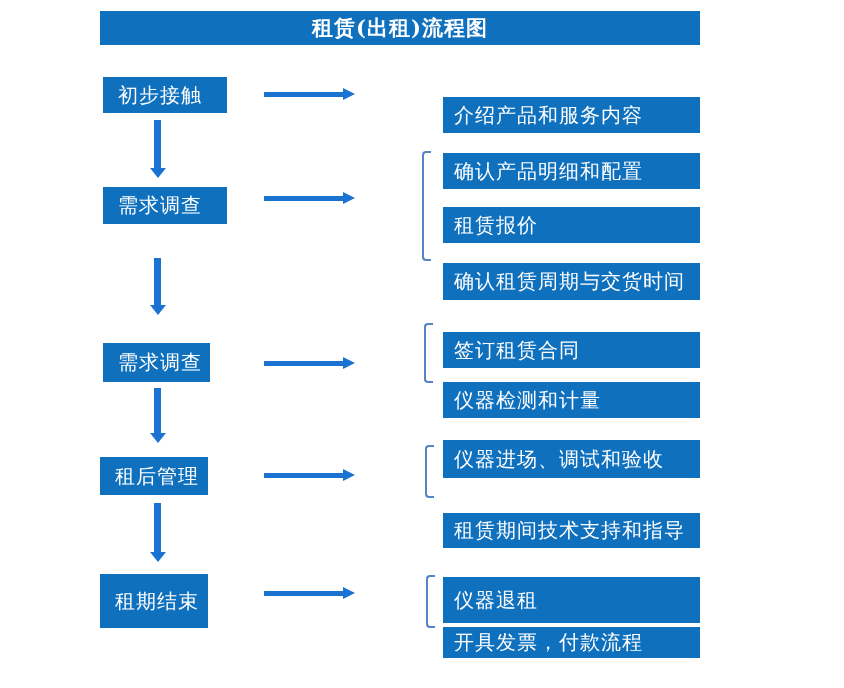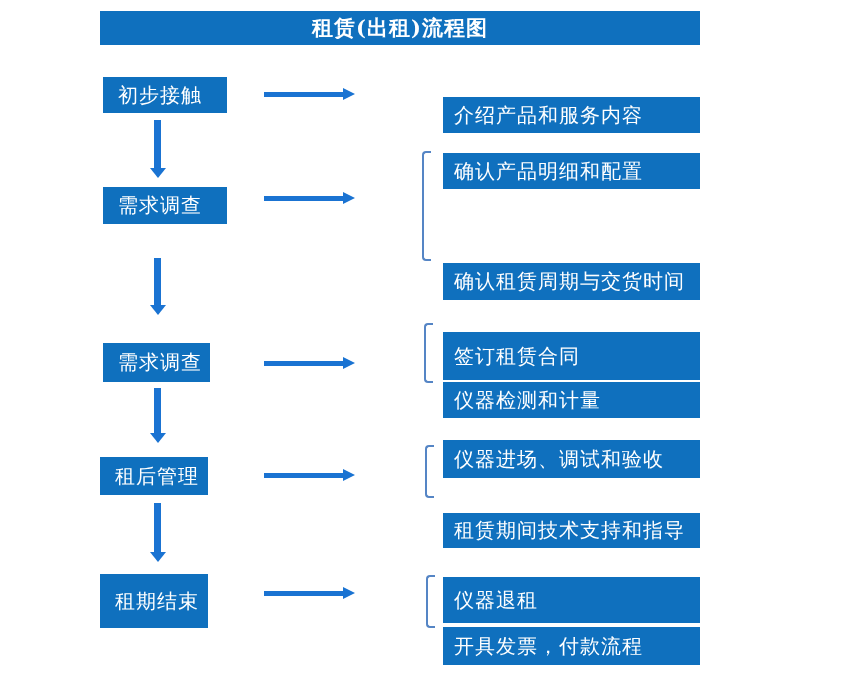--- a/index.html
+++ b/index.html
@@ -81,27 +81,28 @@
   </div>
 
   <div class="box stage" style="left:103px;top:77px;width:124px;height:36px">初步接触</div>
   <div class="box stage" style="left:103px;top:187px;width:124px;height:37px">需求调查</div>
   <div class="box stage" style="left:103px;top:343px;width:107px;height:39px">需求调查</div>
   <div class="box stage" style="left:100px;top:457px;width:108px;height:38px">租后管理</div>
   <div class="box stage" style="left:100px;top:574px;width:108px;height:54px">租期结束</div>
 
   <div class="box detail" style="top:77px;height:36px">介绍产品和服务内容</div>
   <div class="box detail" style="top:133px;height:36px">确认产品明细和配置</div>
+  <div class="box detail" style="top:187px;height:36px">租赁报价</div>
   <div class="box detail" style="top:243px;height:37px">确认租赁周期与交货时间</div>
-  <div class="box detail" style="top:312px;height:48px">签订租赁合同</div>
+  <div class="box detail" style="top:312px;height:36px">签订租赁合同</div>
   <div class="box detail" style="top:362px;height:36px">仪器检测和计量</div>
   <div class="box detail" style="top:420px;height:38px">仪器进场、调试和验收</div>
   <div class="box detail" style="top:493px;height:35px">租赁期间技术支持和指导</div>
   <div class="box detail" style="top:557px;height:46px">仪器退租</div>
-  <div class="box detail" style="top:607px;height:38px">开具发票，付款流程</div>
+  <div class="box detail" style="top:607px;height:31px">开具发票，付款流程</div>
 
   <div class="harrow" style="top:88px">
     <i class="shaft"></i>
     <i class="head"></i>
   </div>
   <div class="harrow" style="top:192px">
     <i class="shaft"></i>
     <i class="head"></i>
   </div>
   <div class="harrow" style="top:357px">

